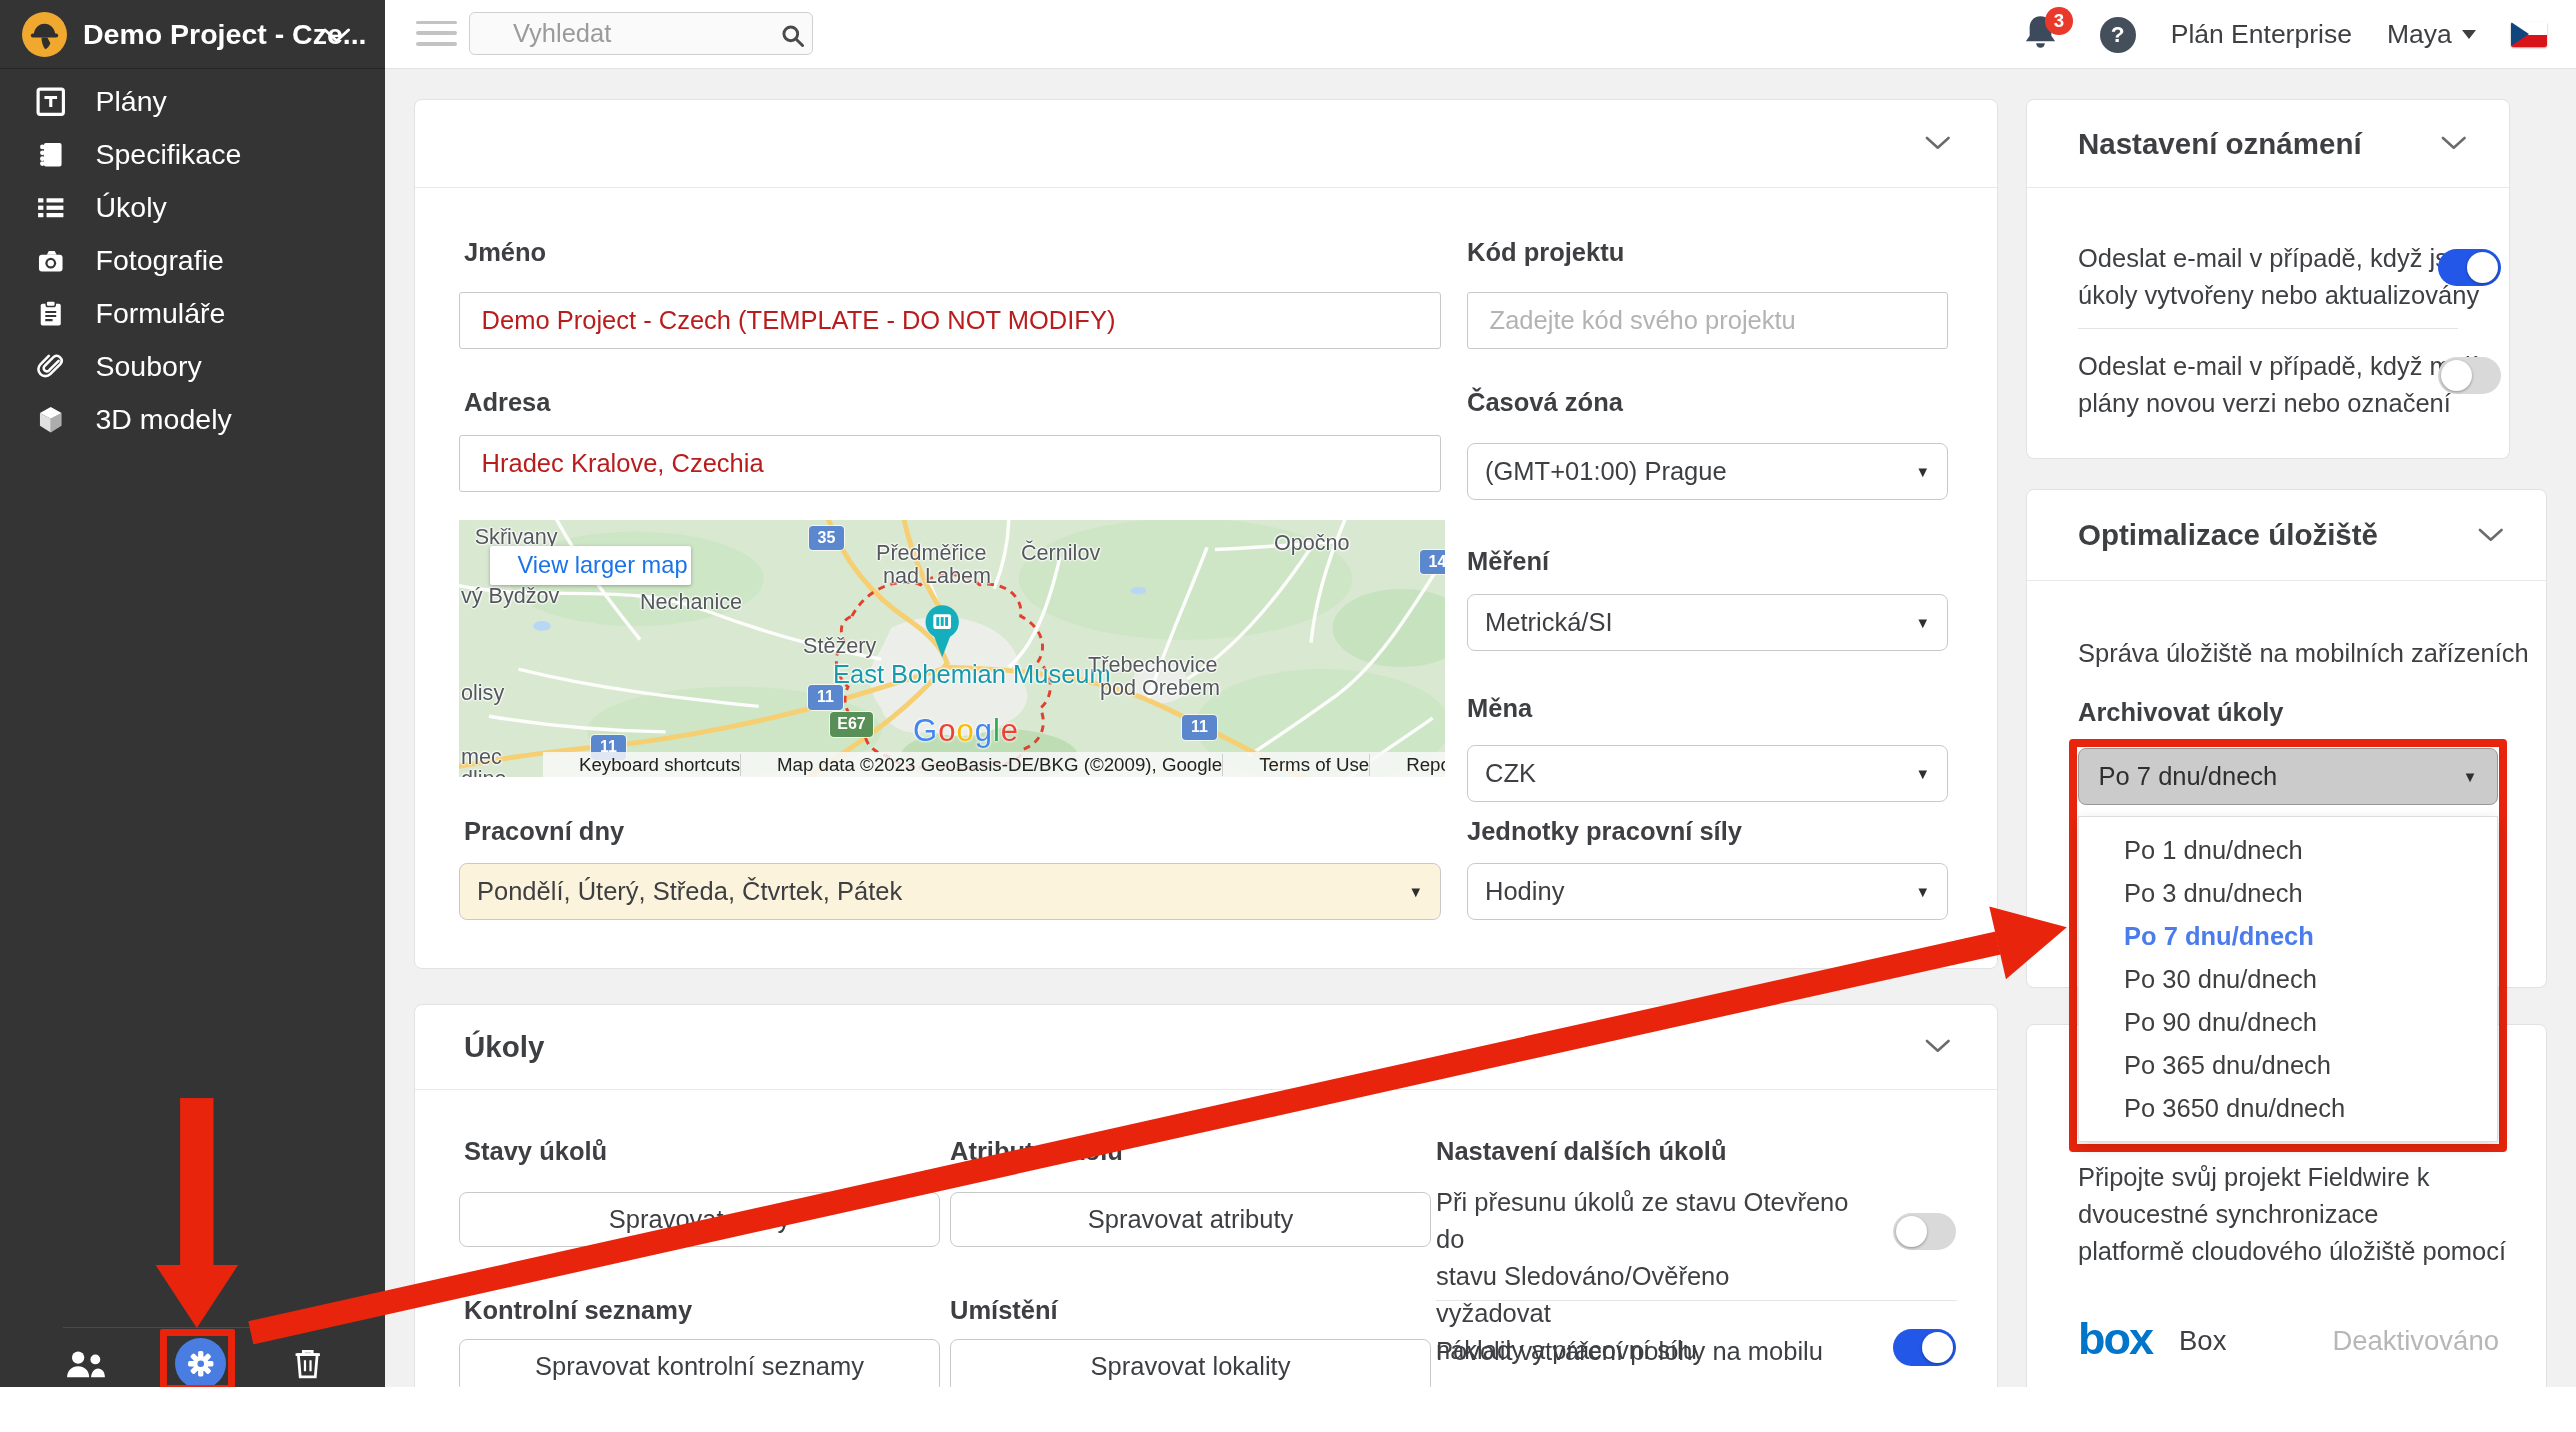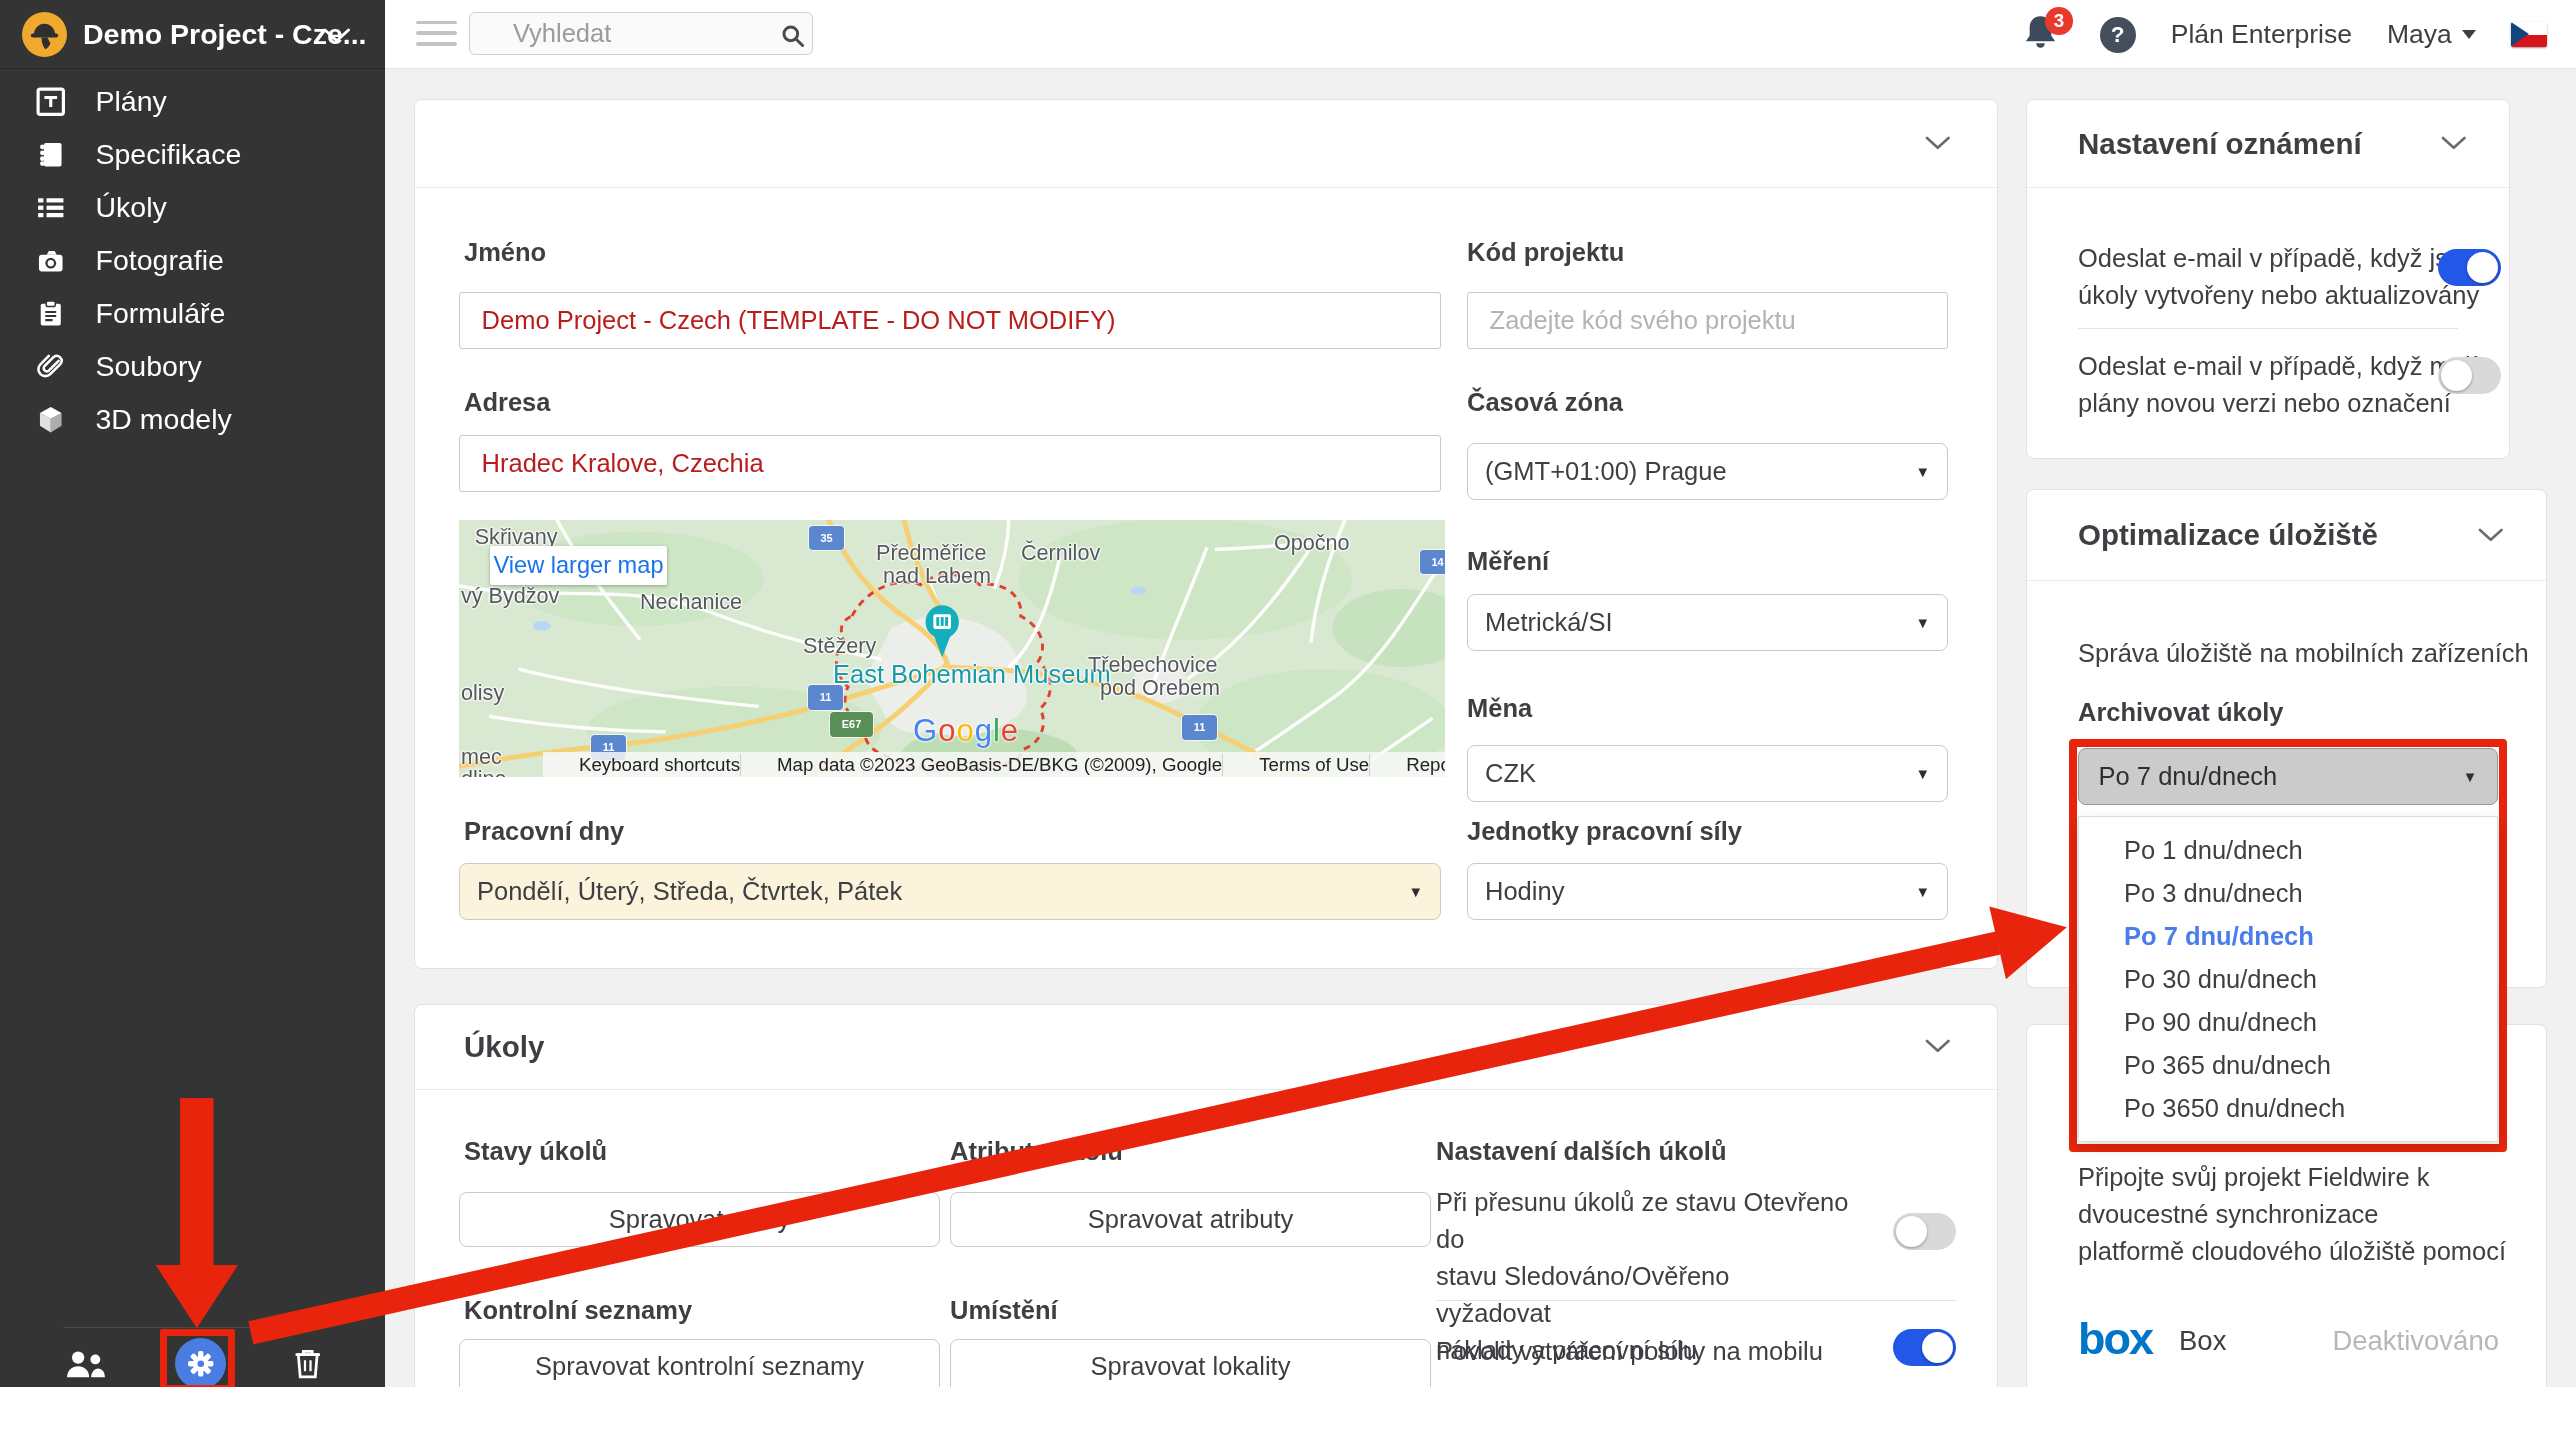--- a/index.html
+++ b/index.html
@@ -69,25 +69,25 @@
   .toggle.on .knob{right:2.9px;}
   .toggle.off{background:#d9d9d9;}
   .toggle.off .knob{left:2.9px;}
   .subdiv{position:absolute;height:1px;background:#e4e4e4;}
 
   
   .map{position:absolute;left:44px;top:420px;width:986px;height:257px;background:#d9e8d0;overflow:hidden;cursor:grab;}
   .maplabel{position:absolute;font-size:21.6px;color:#54585c;white-space:nowrap;
             text-shadow:-1px 0 2px #fff,1px 0 2px #fff,0 -1px 2px #fff,0 1px 2px #fff;}
   .maplabel.teal{color:#159aaa;font-size:25.5px;}
-  .shield{position:absolute;width:35px;height:24.6px;background:#5b87cf;border-radius:3.9px;color:#fff;font-size:11px;font-weight:bold;
+  .shield{position:absolute;width:35px;height:24.6px;background:#5b87cf;border-radius:3.9px;color:#fff;font-size:16px;font-weight:bold;
           display:flex;align-items:center;justify-content:center;box-shadow:0 0 0 1px rgba(255,255,255,.7);}
   .shield.green{background:#578f57;width:43px;}
   .vlm{position:absolute;left:31px;top:25.5px;width:177px;height:39px;background:#fff;border-radius:2px;
-       box-shadow:0 1px 3.9px rgba(0,0,0,.3);color:#1a73e8;font-size:23.6px;display:flex;align-items:center;justify-content:center;cursor:pointer;}
+       box-shadow:0 1px 3.9px rgba(0,0,0,.3);color:#1a73e8;font-size:23.6px;display:flex;align-items:center;justify-content:center;cursor:pointer;padding-left:24px;}
   .glogo{position:absolute;left:454px;top:193px;font-size:31px;font-weight:500;letter-spacing:1px;
          text-shadow:0 0 2.9px #fff,0 0 2.9px #fff;}
   .g1,.g4{color:#4285F4;}.g2,.g6{color:#EA4335;}.g3{color:#FBBC05;}.g5{color:#34A853;}
   .attrib{position:absolute;left:84px;right:0;bottom:0;height:24.6px;background:rgba(248,248,248,.85);
           display:flex;align-items:center;font-size:18.7px;color:#222;}
   .attrib span{padding:0 0;border-right:1px solid #cfcfcf;white-space:nowrap;margin-left:36px;}
   .attrib span:last-child{border-right:none;}
 
   
   .ddframe{position:absolute;left:2069px;top:739px;width:438px;height:413px;border:8.8px solid #e8250c;

